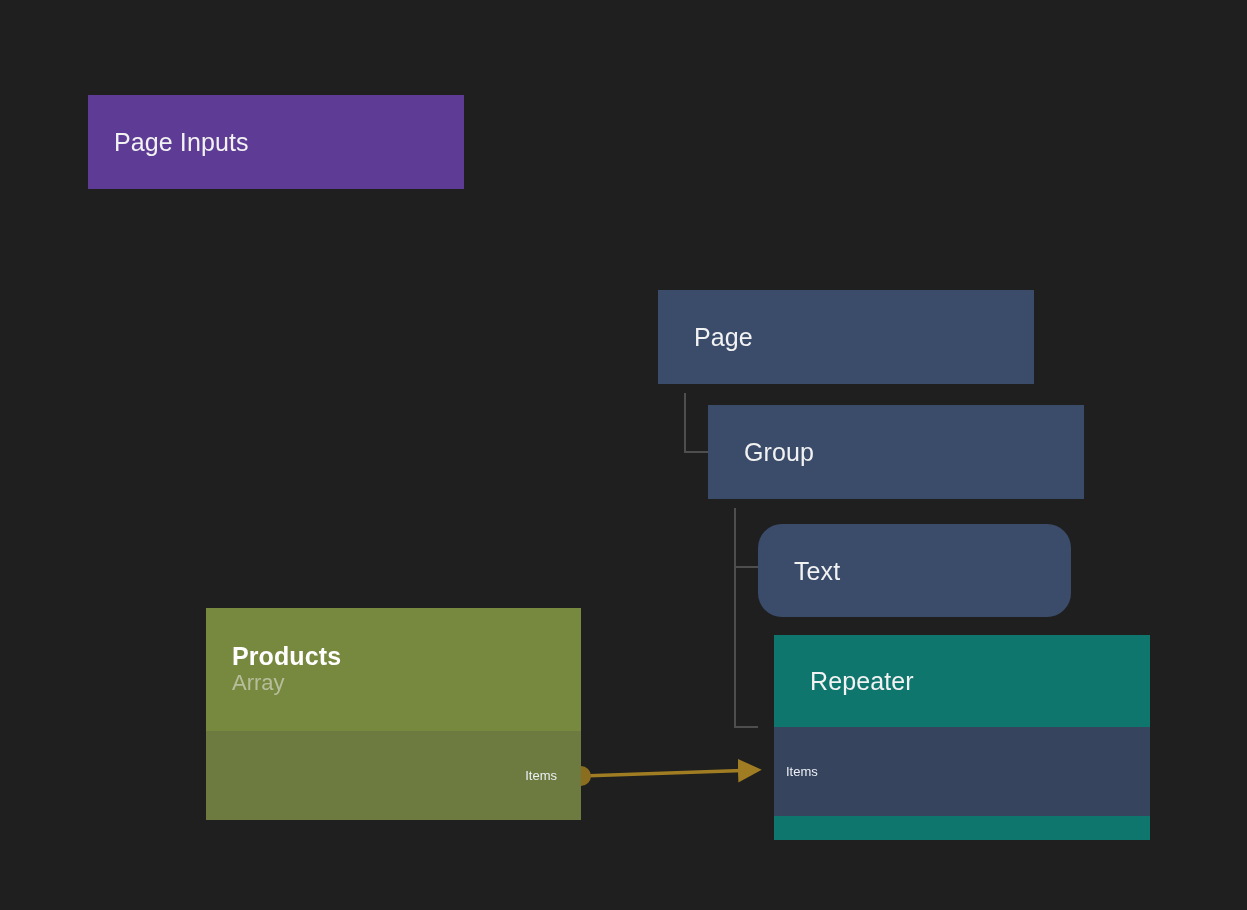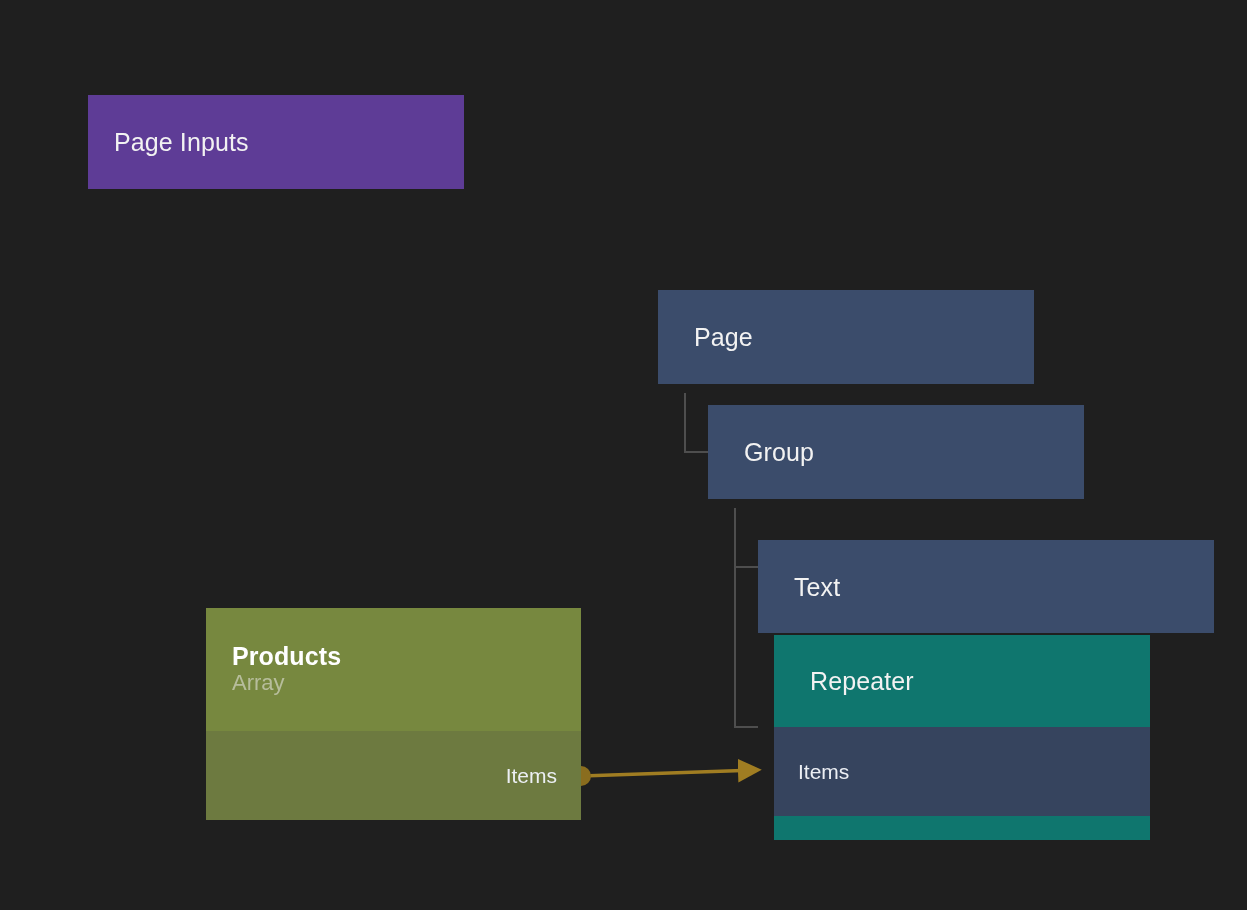--- a/index.html
+++ b/index.html
@@ -48,22 +48,22 @@
     font-size: 22px;
     line-height: 1.2;
     color: #c9cdb6;
     opacity: 0.78;
     white-space: nowrap;
     margin-top: 0;
   }
   .node-row {
     display: flex;
     align-items: center;
-    padding: 0 24px;
-    font-size: 21px;
+    padding: 0 12px;
+    font-size: 13px;
     color: #eceff4;
     white-space: nowrap;
   }
   .node-row.right { justify-content: flex-end; }
   .node-row.left  { justify-content: flex-start; }
 
   
   .n-inputs {
     left: 88px;  top: 95px;
     width: 376px; height: 94px;
@@ -75,23 +75,24 @@
     left: 658px; top: 290px;
     width: 376px; height: 94px;
     background: #3b4c6b;
   }
   .n-group {
     left: 708px; top: 405px;
     width: 376px; height: 94px;
     background: #3b4c6b;
   }
   .n-text {
-    left: 758px; top: 540px;
-    width: 456px; height: 93px;
+    left: 758px; top: 524px;
+    width: 313px; height: 93px;
     background: #3b4c6b;
+    border-radius: 24px;
   }
   .n-repeater {
     left: 774px; top: 635px;
     width: 376px; height: 205px;
     background: #0f766e;
   }
   .n-repeater .node-header { flex: 0 0 92px; }
   .n-repeater .node-row {
     flex: 0 0 89px;
     background: #36445e;

